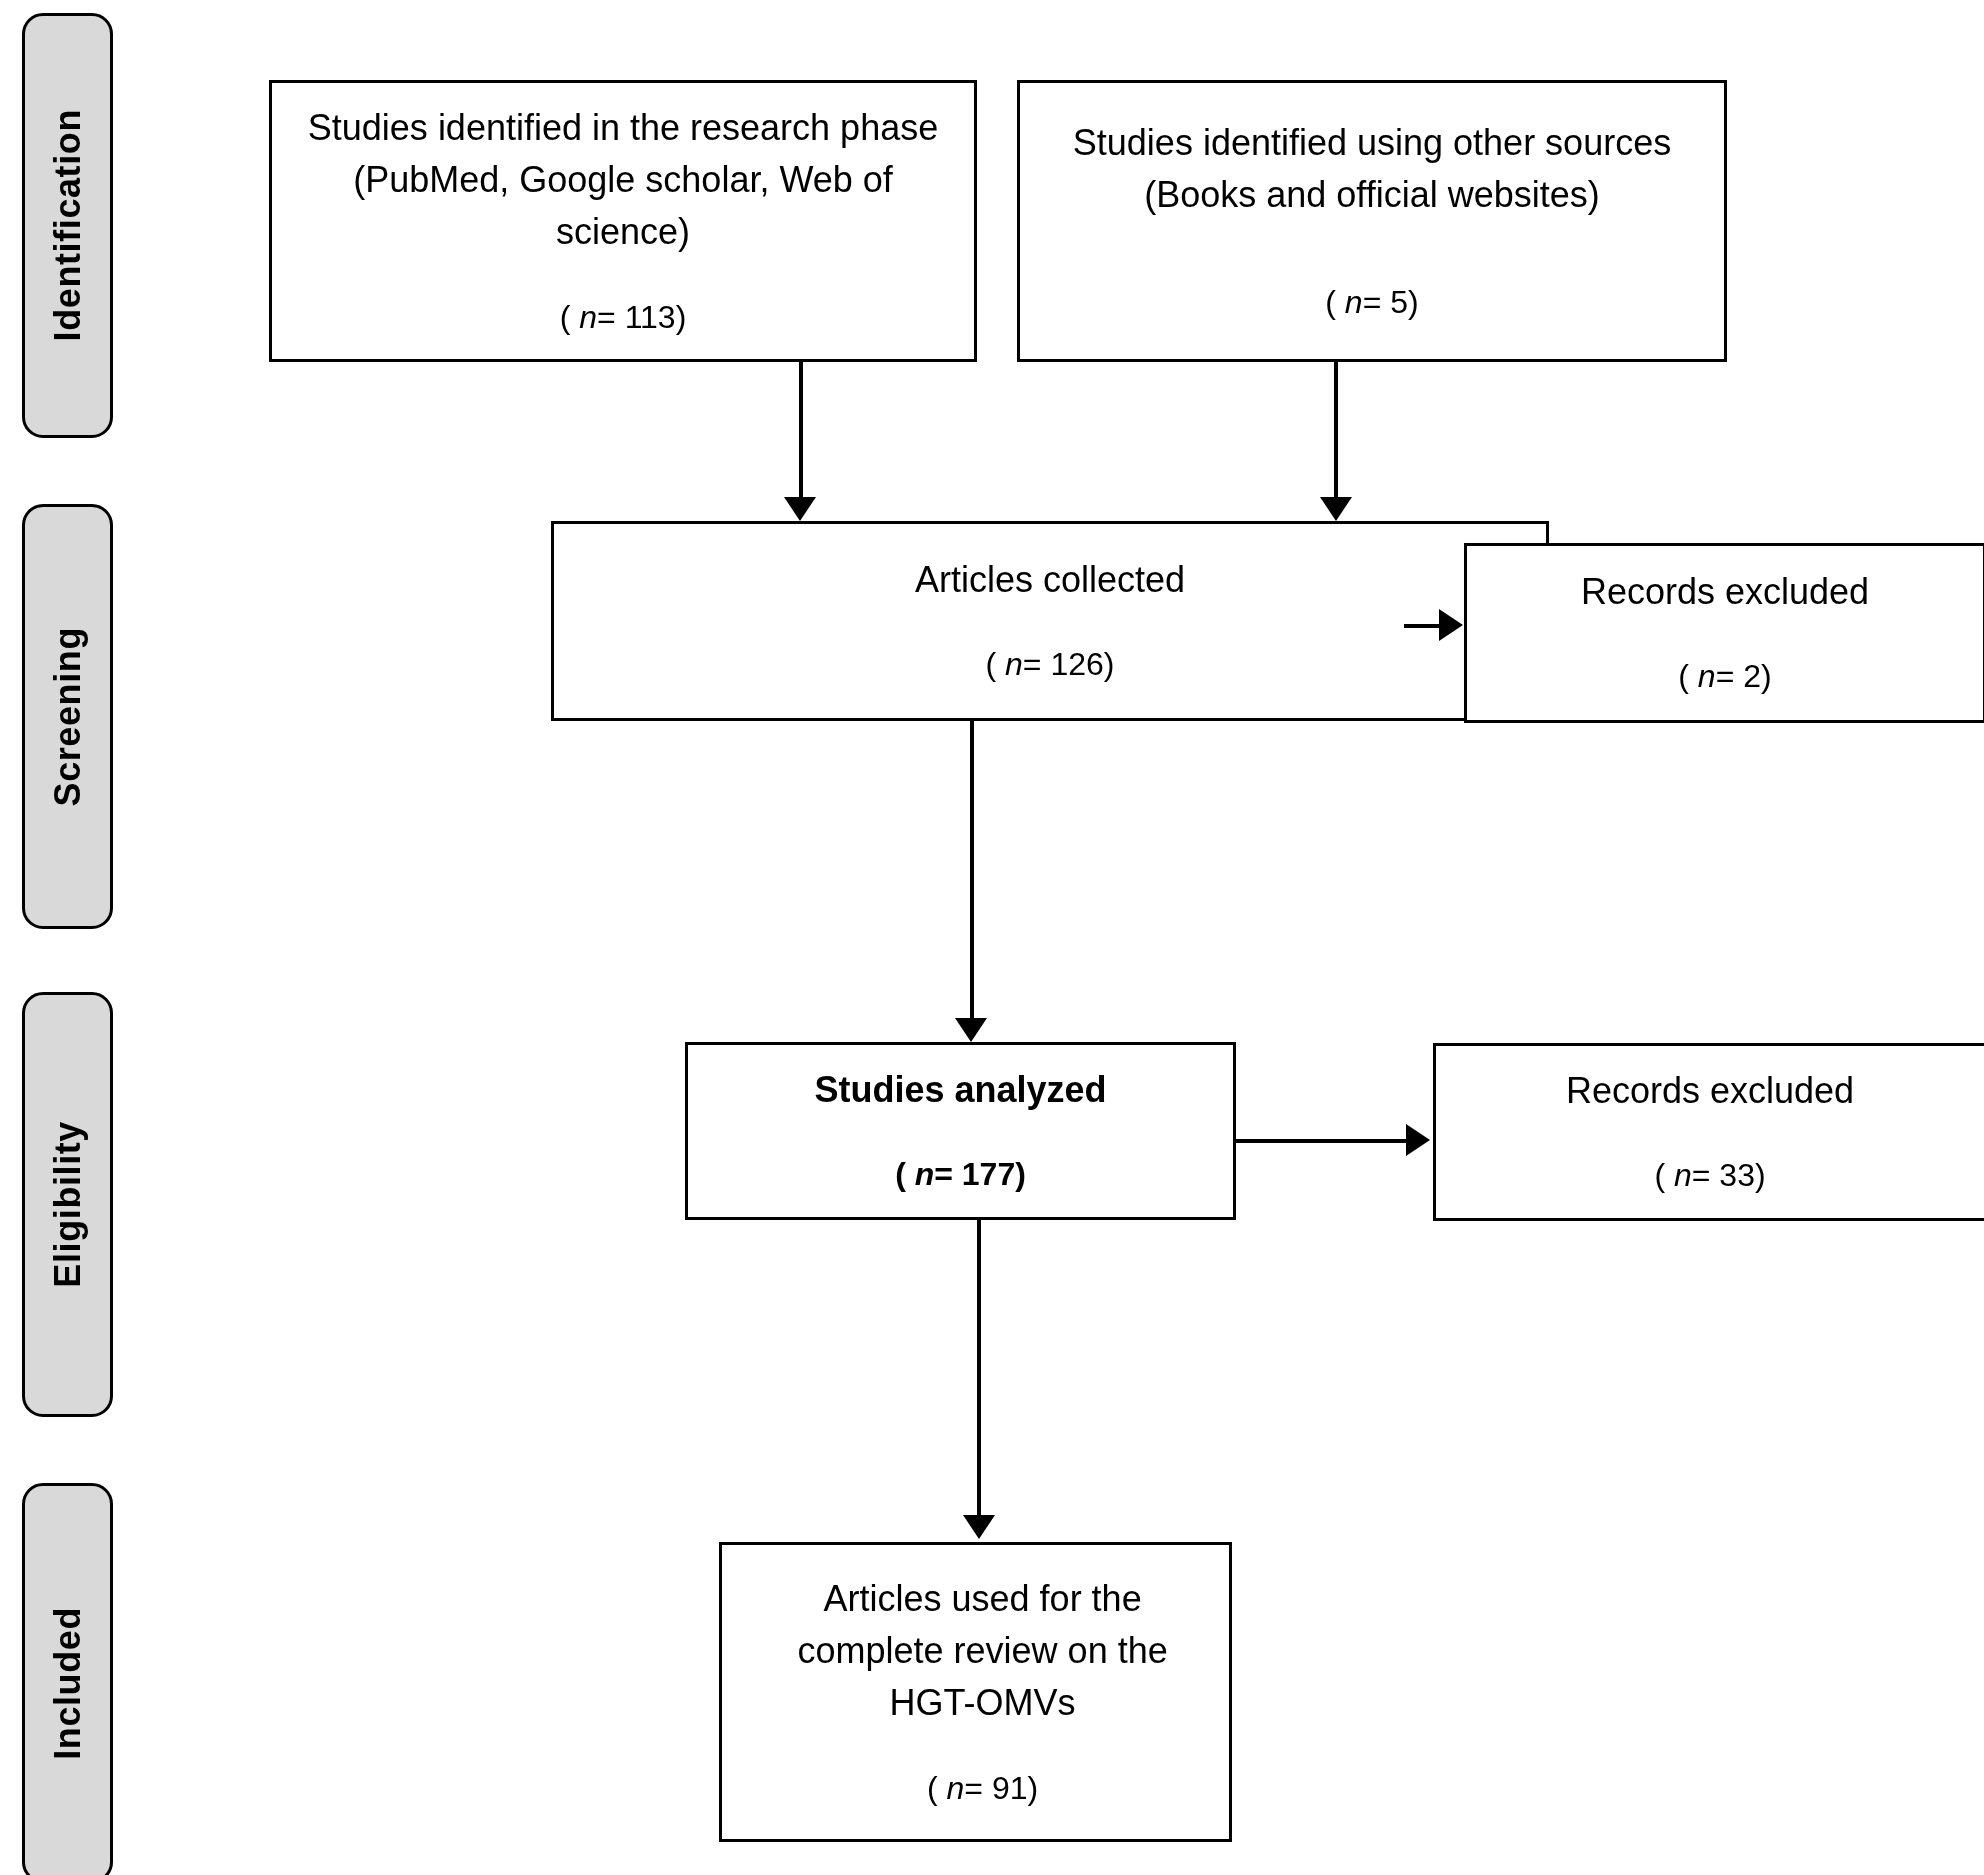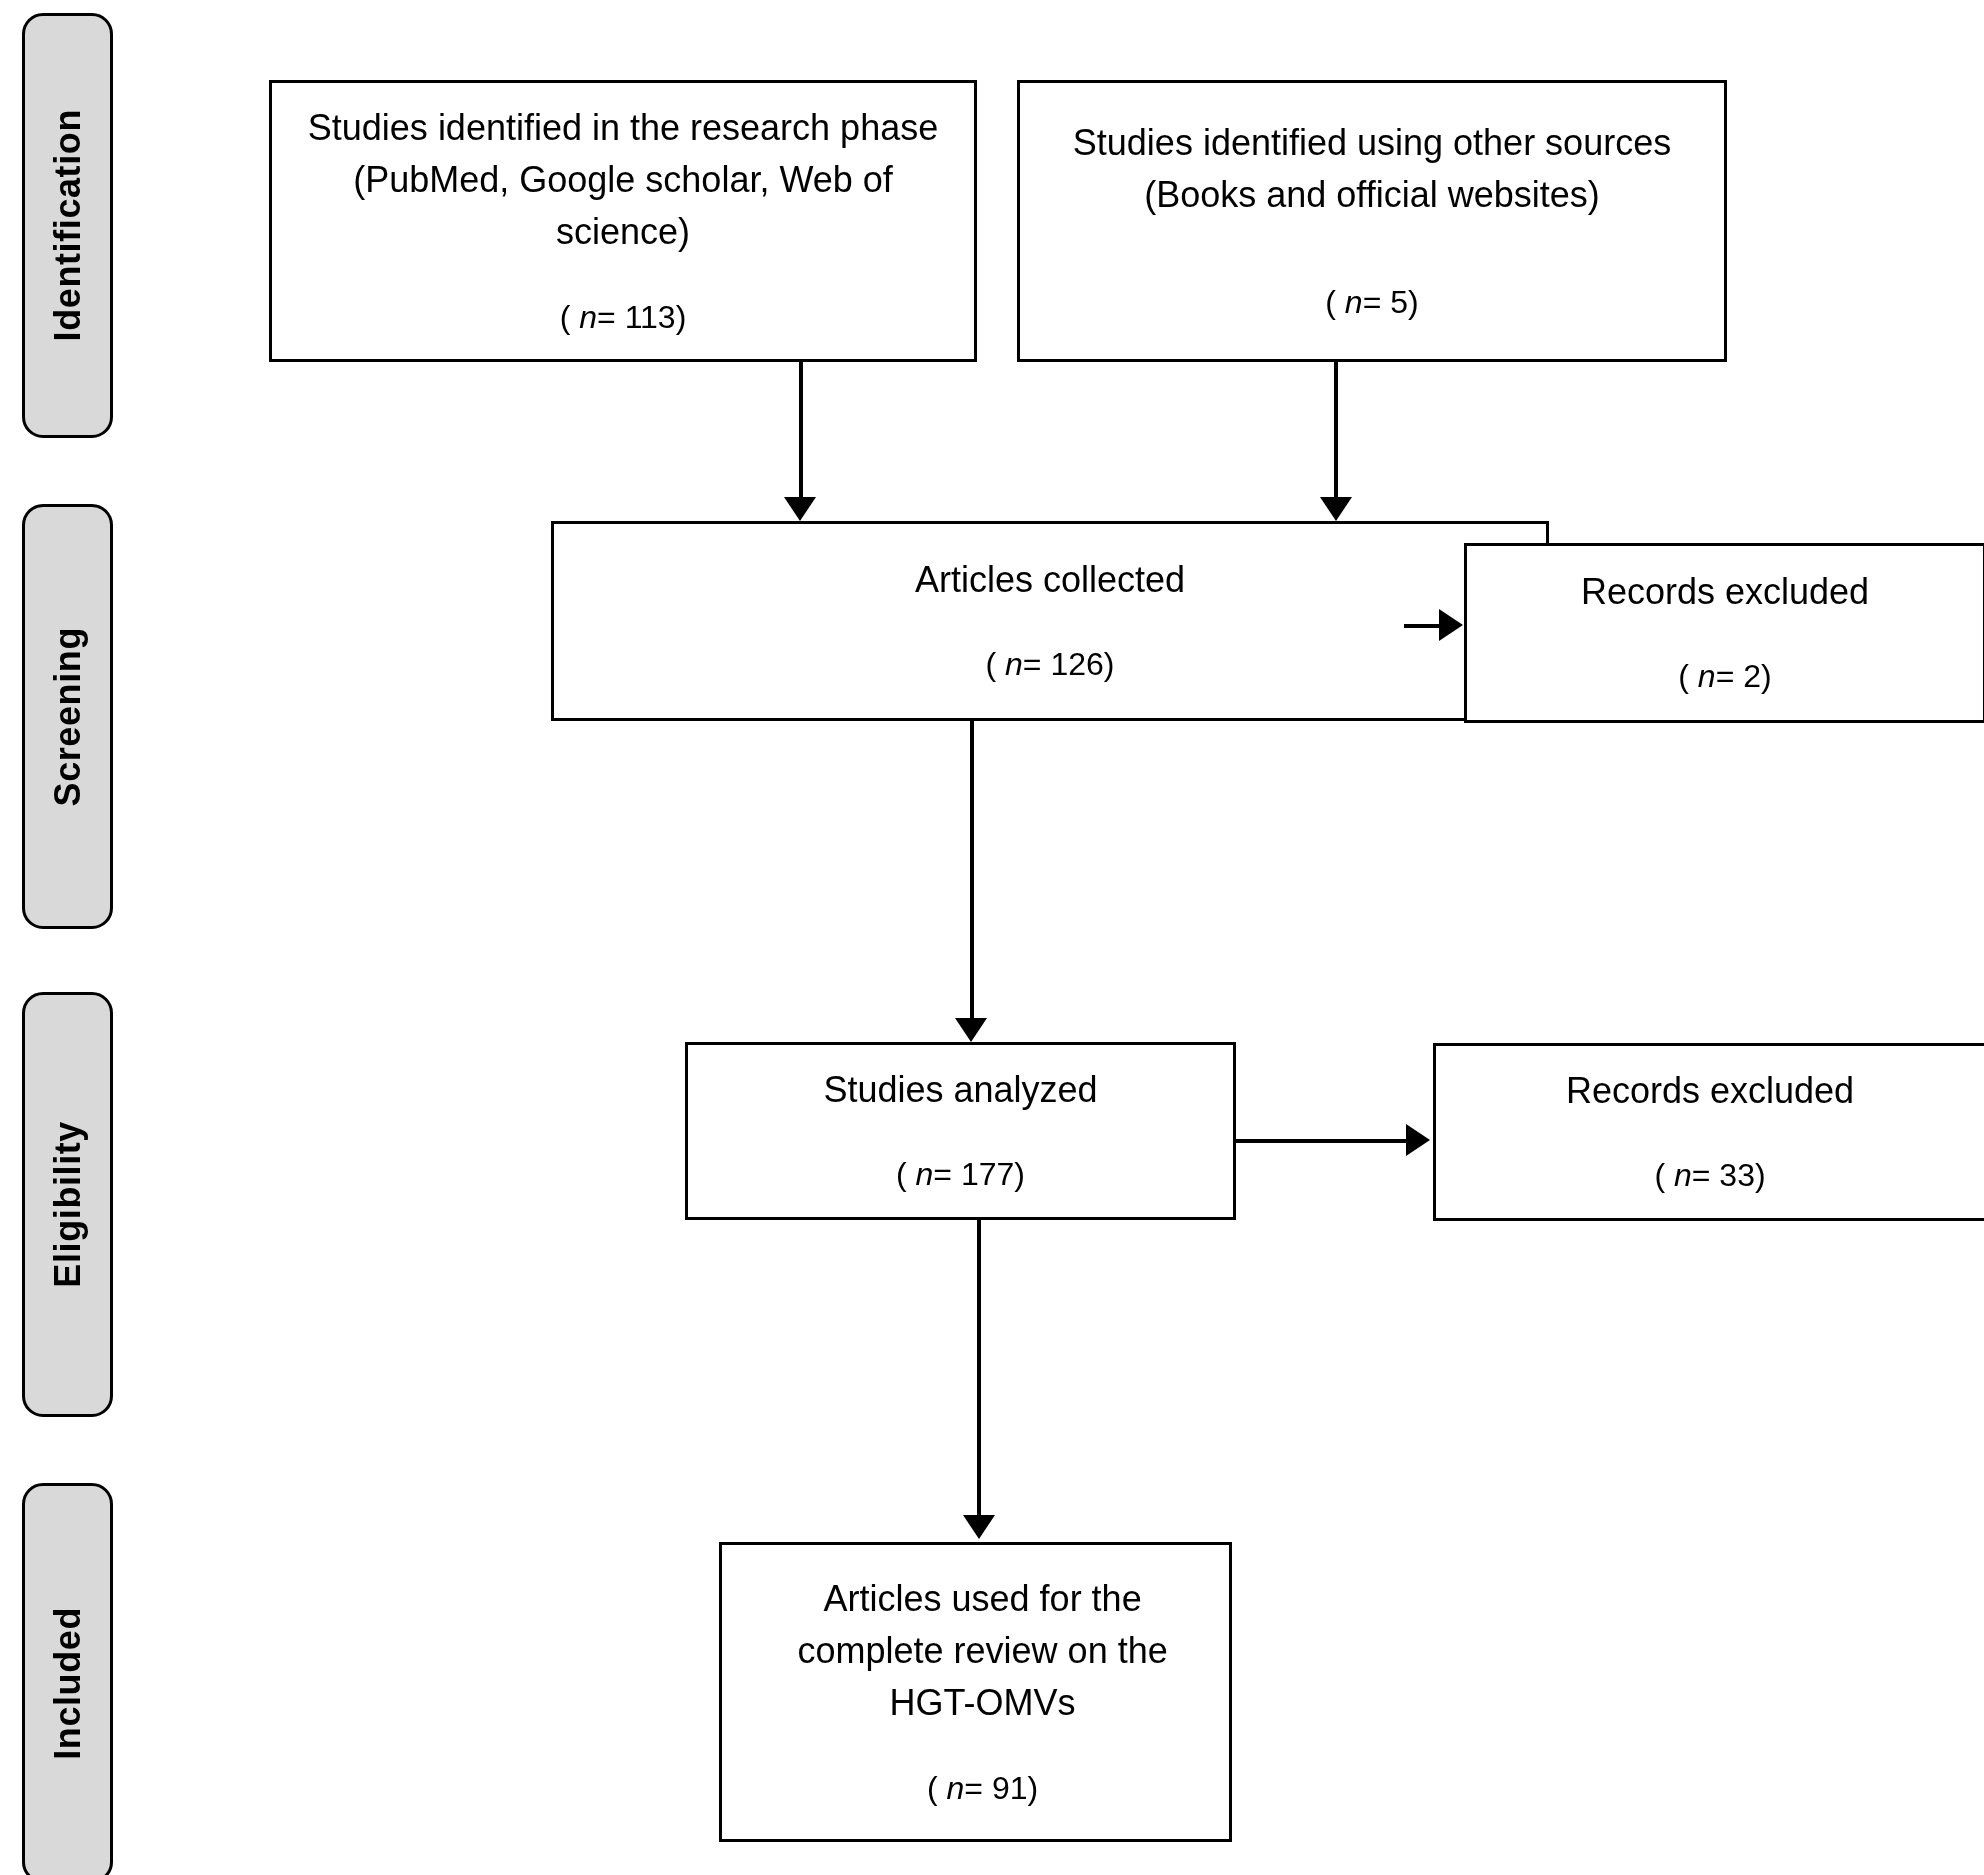--- a/index.html
+++ b/index.html
@@ -152,21 +152,21 @@
     <div class="gap-md"></div>
     <div class="flow-count"><span>( </span><i>n</i><span>= 2)</span></div>
   </div>
 
   <div class="h-line" style="left:1404px; top:624px; width:39px; height:3.8px;"></div>
   <div class="h-arrowhead" style="left:1439px; top:609px;"></div>
 
   <div class="v-line" style="left:970px; top:721px; width:3.8px; height:300px;"></div>
   <div class="v-arrowhead" style="left:955px; top:1018px;"></div>
 
-  <div class="flow-box" style="left:685px; top:1042px; width:551px; height:178px;">
+  <div class="flow-box" style="left:685px; top:1042px; width:551px; height:178px;font-weight:bold;">
     <div class="flow-text">Studies analyzed</div>
     <div class="gap-md"></div>
     <div class="flow-count"><span>( </span><i>n</i><span>= 177)</span></div>
   </div>
 
   <div class="flow-box" style="left:1433px; top:1043px; width:554px; height:178px;">
     <div class="flow-text">Records excluded</div>
     <div class="gap-md"></div>
     <div class="flow-count"><span>( </span><i>n</i><span>= 33)</span></div>
   </div>

